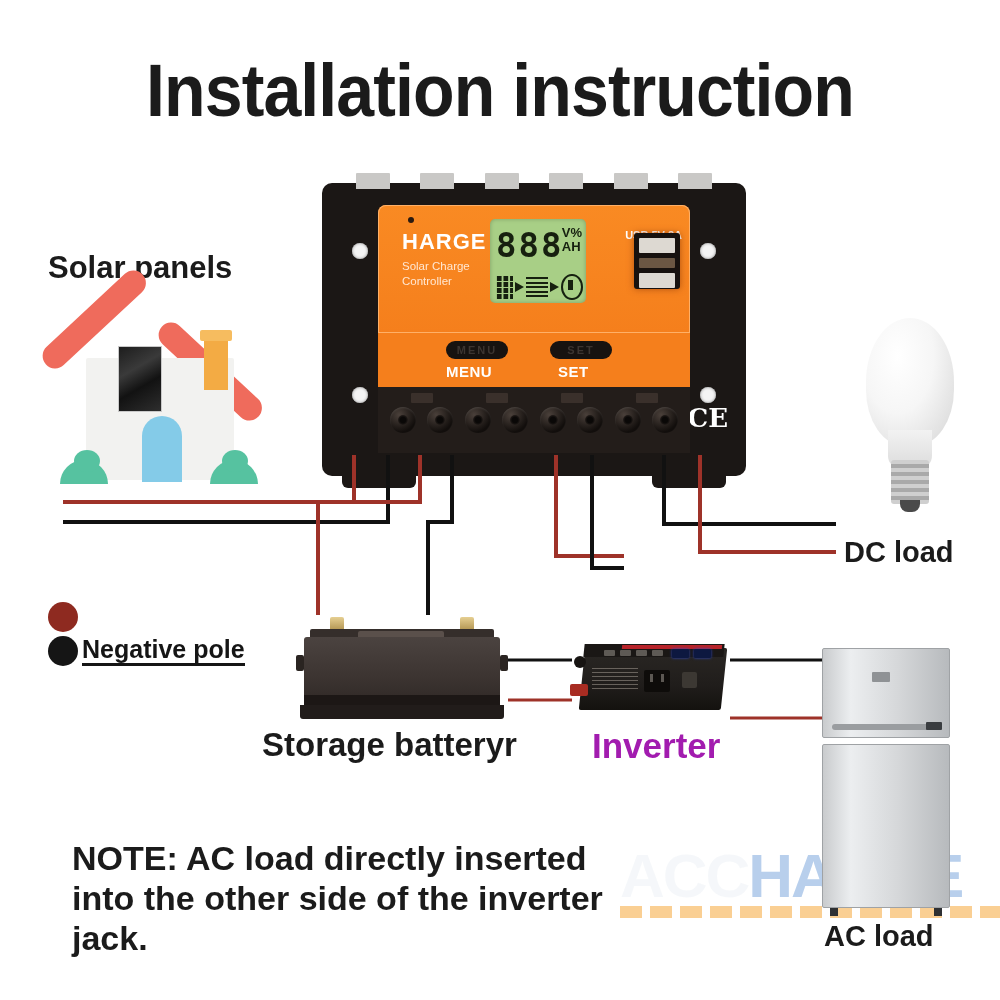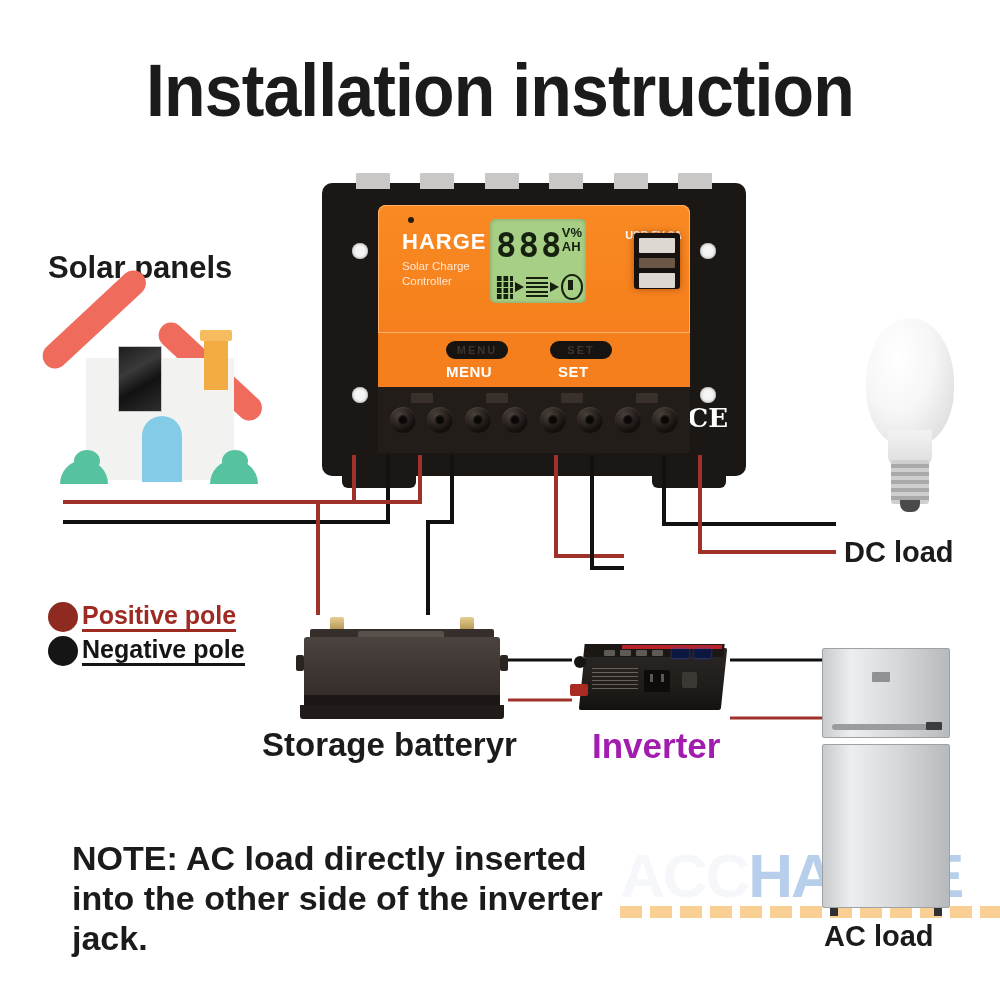--- a/index.html
+++ b/index.html
@@ -289,21 +289,20 @@
   <polyline fill="none" stroke="#111111" stroke-width="4" points="664,455 664,524 836,524"></polyline>
   <polyline fill="none" stroke="#9e3229" stroke-width="4" points="700,455 700,552 836,552"></polyline>
 
   <polyline fill="none" stroke="#111111" stroke-width="3" points="730,660 828,660"></polyline>
   <polyline fill="none" stroke="#9e3229" stroke-width="3" points="730,718 828,718"></polyline>
 </svg>
 
 <div class="abs" id="legend">
   <div class="leg-row">
     <div class="leg-dot pos"></div>
-    <div class="leg-txt pos">Positive pole</div>
   </div>
   <div class="leg-row">
     <div class="leg-dot neg"></div>
     <div class="leg-txt neg">Negative pole</div>
   </div>
 </div>
 
 <div class="abs" id="battery">
   <div class="bat-term p"></div>
   <div class="bat-term n"></div>

